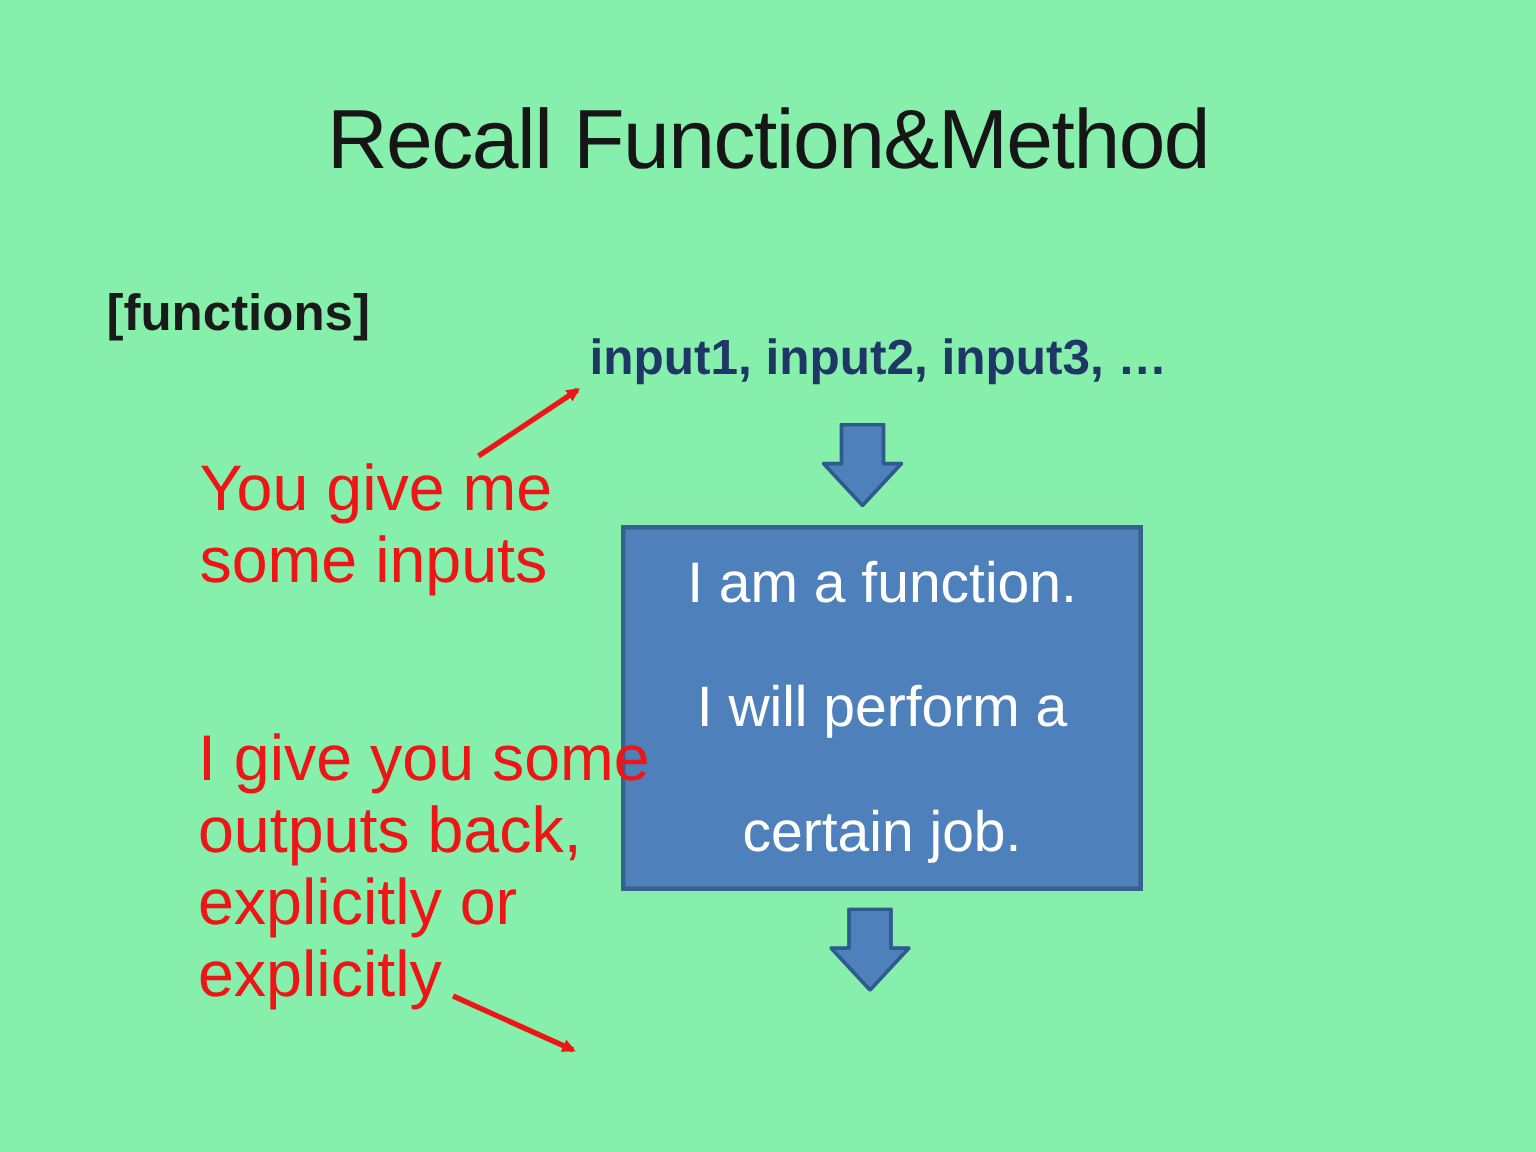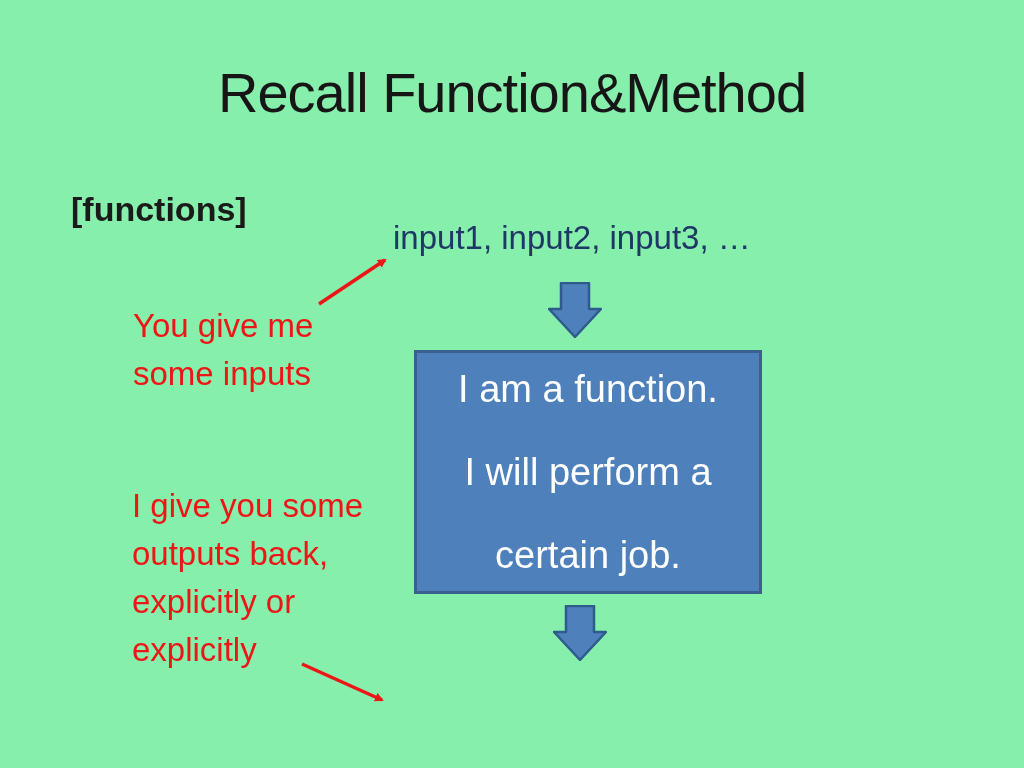--- a/index.html
+++ b/index.html
@@ -33,29 +33,29 @@
     position: absolute;
     left: 71px;
     top: 190px;
     font-size: 34px;
     font-weight: 700;
     color: #1a1a1a;
   }
   .io-text {
     position: absolute;
     font-size: 33px;
-    font-weight: 400;
+    font-weight: 700;
     color: #1e3765;
     white-space: nowrap;
   }
   .inputs-text  { left: 393px; top: 219px; }
   .outputs-text { left: 398px; top: 682px; }
   .red-note {
     position: absolute;
-    font-size: 33px;
+    font-size: 43px;
     font-weight: 400;
     color: #ed1515;
     line-height: 48px;
     white-space: nowrap;
   }
   .give-inputs-note  { left: 133px; top: 302px; }
   .give-outputs-note { left: 132px; top: 482px; }
   .function-box {
     position: absolute;
     left: 414px;

